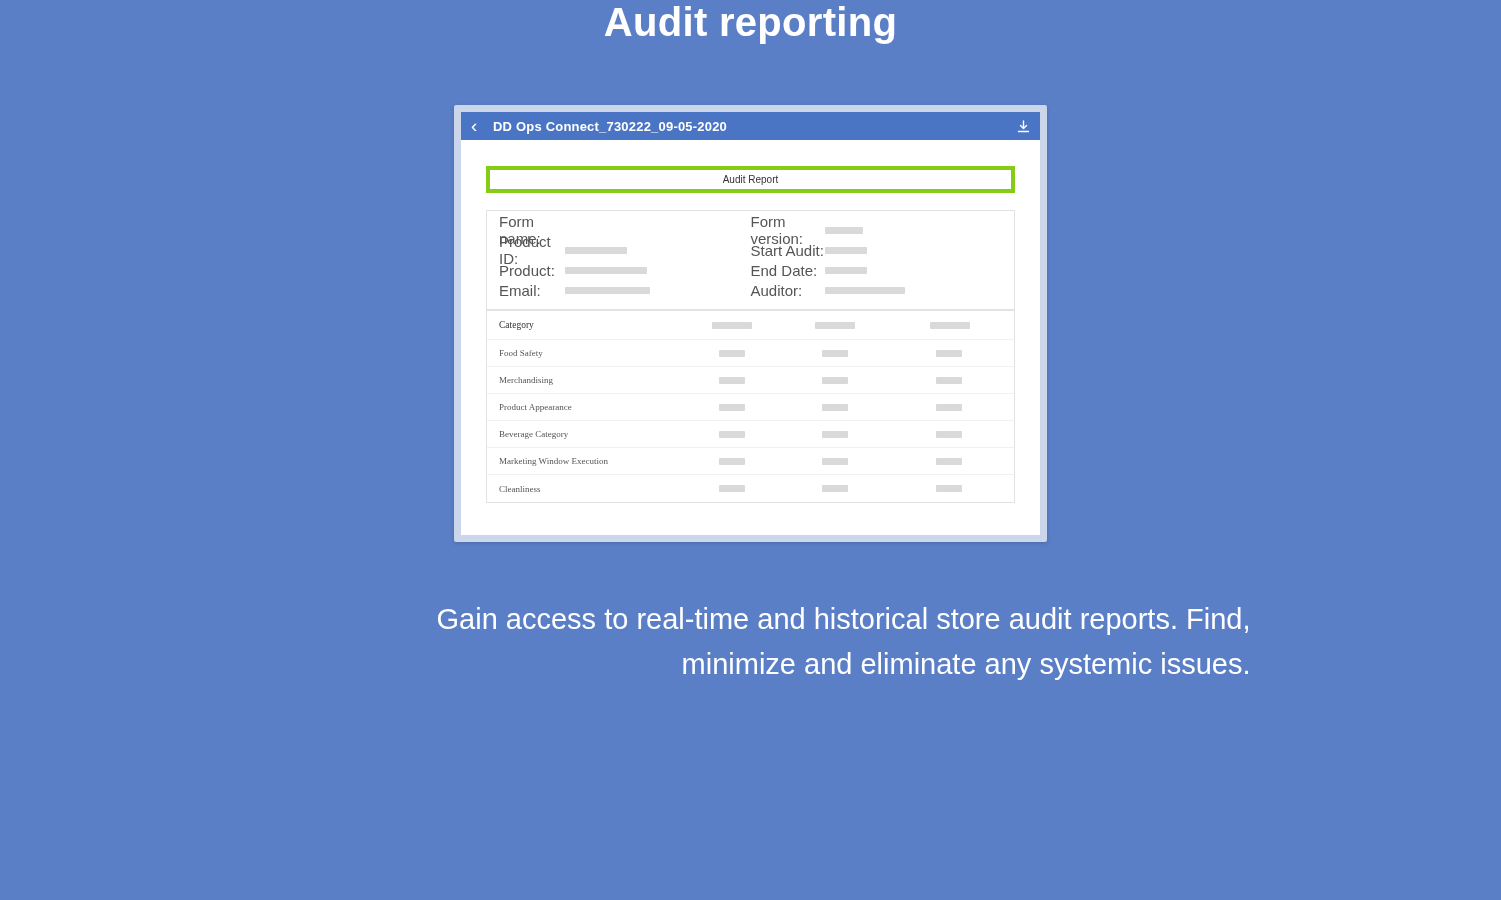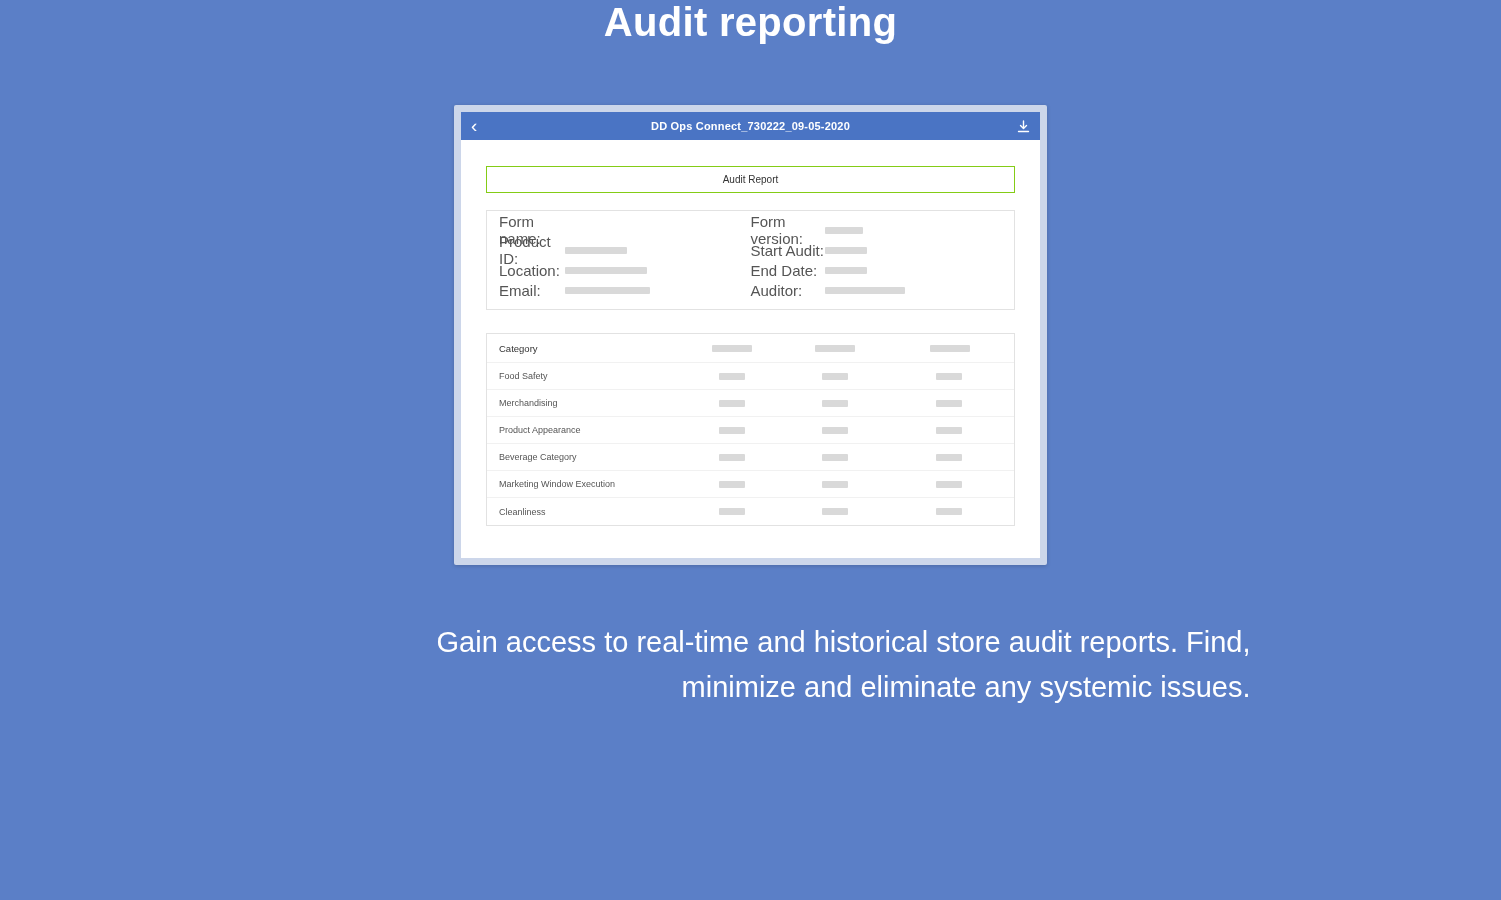--- a/index.html
+++ b/index.html
@@ -41,36 +41,36 @@
   }
   .back-icon {
     width: 22px;
     font-size: 19px;
     line-height: 26px;
     cursor: pointer;
     font-weight: 400;
   }
   .app-title {
     flex: 1;
-    text-align: center;
-    font-size: 11px;
+    text-align: left;
+    font-size: 13px;
     font-weight: 700;
     letter-spacing: 0.2px;
     white-space: nowrap;
   }
   .download-icon { width: 22px; text-align: right; cursor: pointer; }
   .download-icon svg { vertical-align: middle; }
 
   .app-content {
     background: #ffffff;
     padding: 26px 25px 32px;
   }
 
   .report-title-box {
-    border: 1px solid #84cc16;
+    border: 4px solid #84cc16;
     height: 27px;
     display: flex;
     align-items: center;
     justify-content: center;
     font-size: 10px;
     color: #333333;
   }
 
   .form-box {
     border: 1px solid #e2e2e2;
@@ -78,21 +78,21 @@
     padding: 9px 12px;
     display: flex;
   }
   .form-col { width: 50%; }
   .form-row { height: 20px; display: flex; align-items: center; }
   .f-label { font-size: 15px; color: #555555; }
   .form-col-left .f-label { width: 66px; }
   .form-col-right .f-label { width: 74px; }
   .f-bar { height: 7px; background: #d9d9d9; border-radius: 1px; display: inline-block; }
 
-  .table-box { border: 1px solid #e2e2e2; margin-top: 23px; }
+  .table-box { border: 1px solid #e2e2e2; margin-top: 0; font-family: Liberation Serif, serif; }
   .t-row {
     position: relative;
     height: 27px;
     display: flex;
     align-items: center;
     padding-left: 12px;
     border-bottom: 1px solid #f1f1f1;
   }
   .t-row:last-child { border-bottom: none; }
   .t-header { height: 29px; }
@@ -155,21 +155,21 @@
       <div class="form-box">
         <div class="form-col form-col-left" id="form-left">
             <div class="form-row">
               <span class="f-label">Form name:</span>
             </div>
             <div class="form-row">
               <span class="f-label">Product ID:</span>
               <span class="f-bar" style="width: 62px;"></span>
             </div>
             <div class="form-row">
-              <span class="f-label">Location:</span>
+              <span class="f-label">Product:</span>
               <span class="f-bar" style="width: 82px;"></span>
             </div>
             <div class="form-row">
               <span class="f-label">Email:</span>
               <span class="f-bar" style="width: 85px;"></span>
             </div>
           </div>
         <div class="form-col form-col-right" id="form-right">
             <div class="form-row">
               <span class="f-label">Form version:</span>

